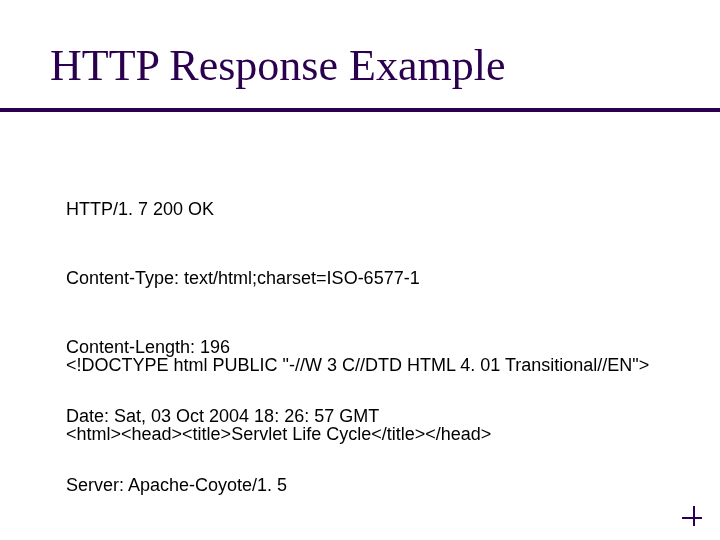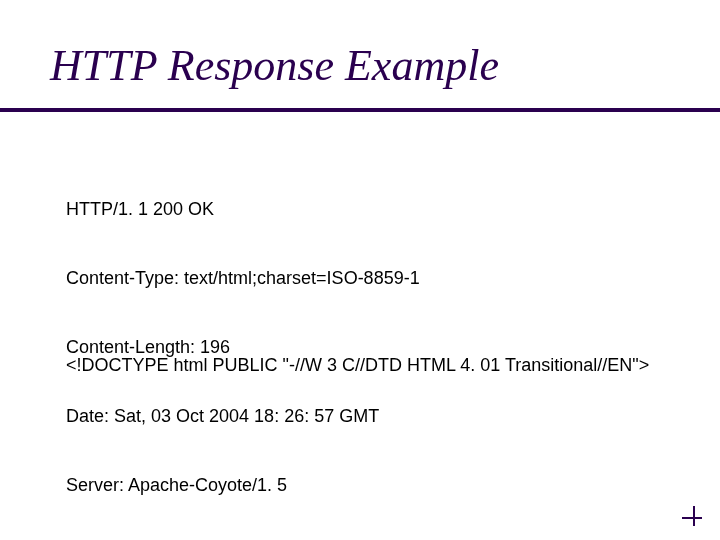--- a/index.html
+++ b/index.html
@@ -18,21 +18,20 @@
     box-sizing: border-box;
   }
   .title {
     position: absolute;
     top: 40px;
     left: 50px;
     font-family: "Times New Roman", Georgia, serif;
     font-size: 44px;
     color: #2a004f;
     font-weight: 400;
-    font-style: italic;
   }
   .title-underline {
     position: absolute;
     top: 108px;
     left: 0;
     width: 720px;
     height: 4px;
     background: #2a004f;
   }
   .headers-block {
@@ -82,28 +81,29 @@
   }
 </style>
 </head>
 <body>
 
 <div class="slide">
   <div class="title">HTTP Response Example</div>
   <div class="title-underline"></div>
 
   <div class="headers-block">
-    <div>HTTP/1. 1 200 OK</div>
-    <div>Content-Type: text/html;charset=ISO-8859-1</div>
+    <div>HTTP/1. 7 200 OK</div>
+    <div>Content-Type: text/html;charset=ISO-6577-1</div>
     <div>Content-Length: 196</div>
     <div>Date: Sat, 03 Oct 2004 18: 26: 57 GMT</div>
     <div>Server: Apache-Coyote/1. 5</div>
   </div>
 
   <div class="body-block">
     <div>&lt;!DOCTYPE html PUBLIC "-//W 3 C//DTD HTML 4. 01 Transitional//EN"&gt;</div>
+    <div>&lt;html&gt;&lt;head&gt;&lt;title&gt;Servlet Life Cycle&lt;/title&gt;&lt;/head&gt;</div>
     
     
     
   </div>
 
   <div class="corner-accent"></div>
 </div>
 
 </body></html>

